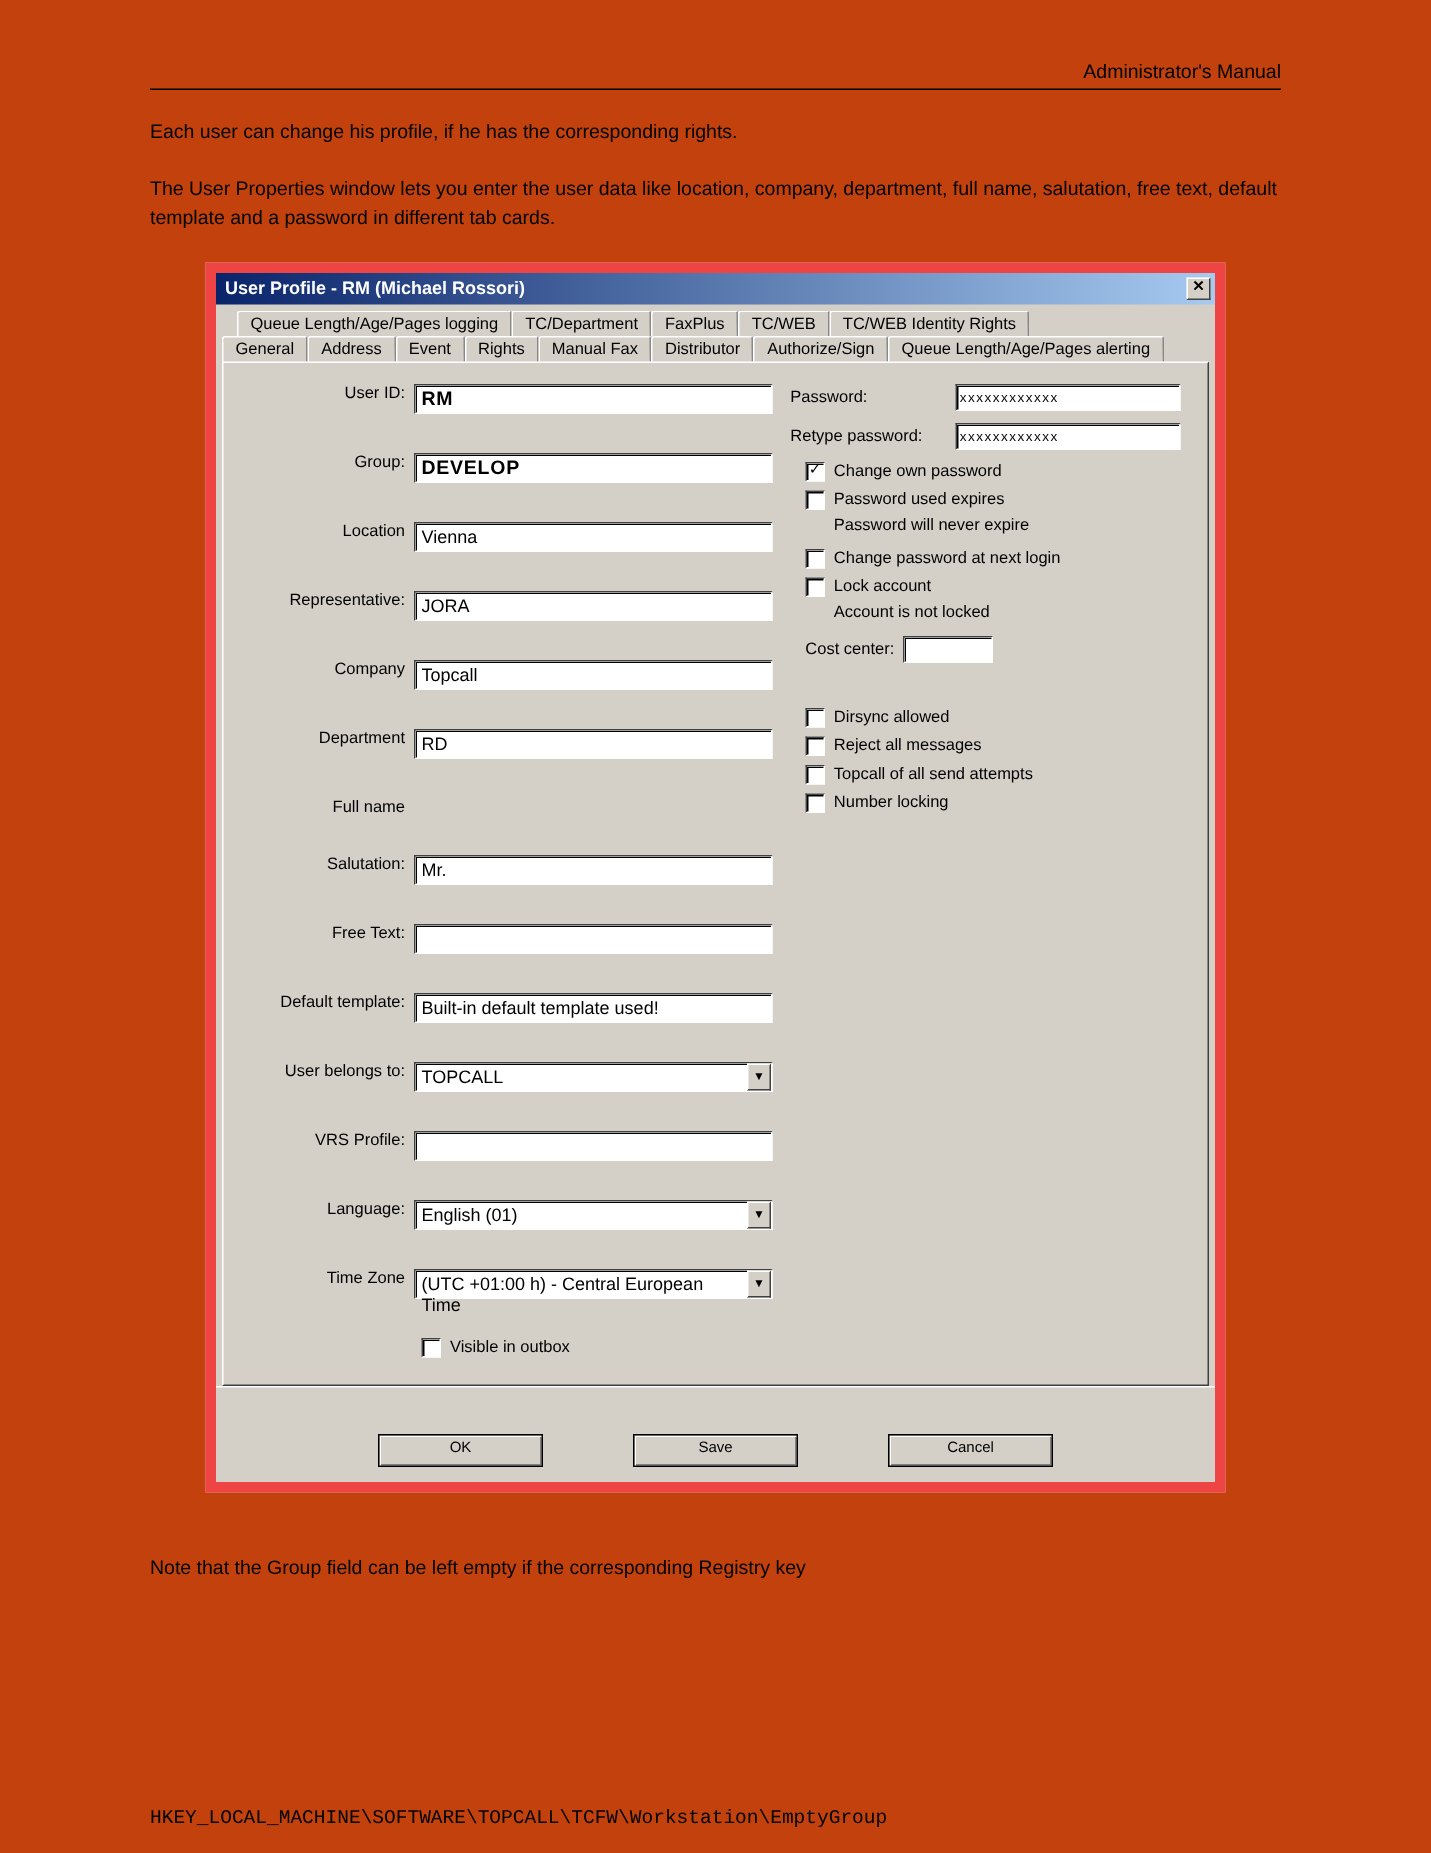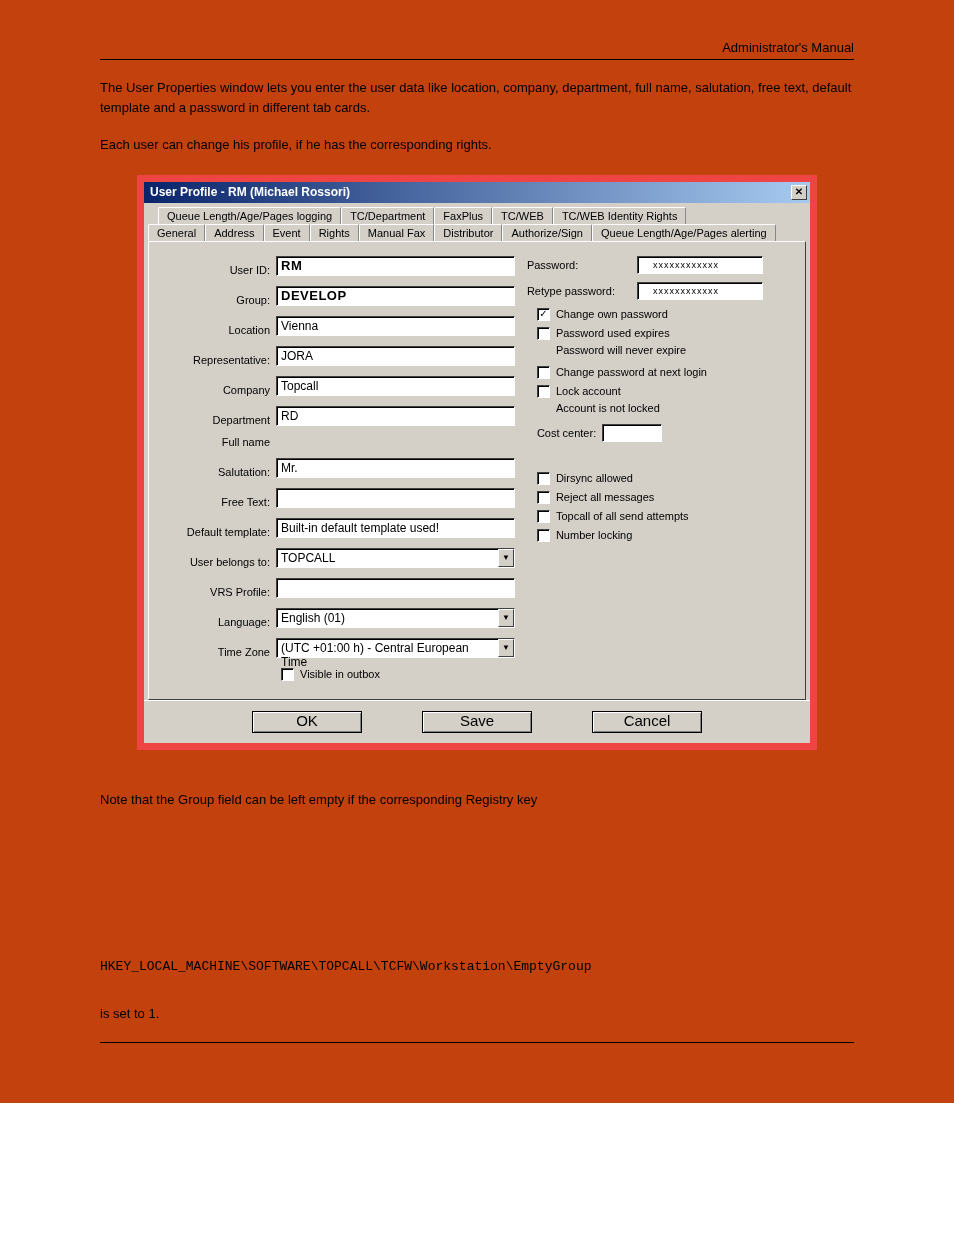--- a/index.html
+++ b/index.html
@@ -99,22 +99,22 @@
     padding: 14px 12px 18px 12px;
     position: relative;
     z-index: 2;
     background: #d4d0c8;
   }
   .cols { display: flex; }
   .col-left { flex: 0 0 56%; }
   .col-right { flex: 0 0 44%; padding-left: 12px; }
   .frow {
     display: flex;
-    align-items: flex-end;
-    margin-bottom: 10px;
+    align-items: flex-start;
+    margin-bottom: 26px;
   }
   .flabel {
     width: 115px;
     text-align: right;
     padding-right: 6px;
     font-size: 11px;
   }
   .finput {
     flex: 1;
   }
@@ -155,29 +155,29 @@
     border: 1px solid #fff;
     border-right-color: #404040;
     border-bottom-color: #404040;
     display: flex; align-items: center; justify-content: center;
     font-size: 8px;
   }
   .rrow { display: flex; align-items: center; margin-bottom: 8px; }
   .rlabel { width: 110px; text-align: left; padding-right: 2px; font-size: 11px; }
   .rfield { flex: 1; }
   .pwfield {
-    width: 126px;
+    width: 150px;
     background: #fff;
     border: 1px solid #808080;
     border-top-color: #404040;
     border-left-color: #404040;
     border-right-color: #fff;
     border-bottom-color: #fff;
     box-shadow: inset 1px 1px 0 #000;
-    padding: 2px 15px;
+    padding: 2px 2px;
     font-size: 9px;
     letter-spacing: 1px;
     height: 18px;
   }
   .cbrow { display: flex; align-items: center; margin-bottom: 6px; padding-left: 10px; }
   .cbox {
     width: 13px; height: 13px;
     background: #fff;
     border: 1px solid #808080;
     border-top-color: #404040;
@@ -213,42 +213,43 @@
     padding: 10px 0;
     border-top: 1px solid #fff;
     background: #d4d0c8;
   }
   .wbtn {
     width: 110px;
     height: 22px;
     background: #d4d0c8;
     border: 1px solid #000;
     box-shadow: inset 1px 1px 0 #fff, inset -1px -1px 0 #808080;
-    font-size: 15px;
+    font-size: 10px;
     text-align: center;
     line-height: 18px;
+    margin-top: 21px;
   }
   .footnote {
     font-family: "Courier New", monospace;
     font-size: 13px;
     margin: 150px 0 30px 0;
   }
   .footer-line {
     border-top: 1px solid #000;
     margin-top: 10px;
   }
 </style>
 </head>
 <body>
 
 <div class="page">
   <div class="header-line">Administrator's Manual</div>
 
+  <p class="para">Each user can change his profile, if he has the corresponding rights.</p>
   <p class="para">The User Properties window lets you enter the user data like location, company, department, full name, salutation, free text, default template and a password in different tab cards.</p>
-  <p class="para">Each user can change his profile, if he has the corresponding rights.</p>
 
   <div class="dlg-wrap">
     <div class="dialog">
       <div class="titlebar">
         <span class="titlebar-text">User Profile - RM (Michael Rossori)</span>
         <div class="close-btn">
           <span>✕</span>
         </div>
       </div>
 

